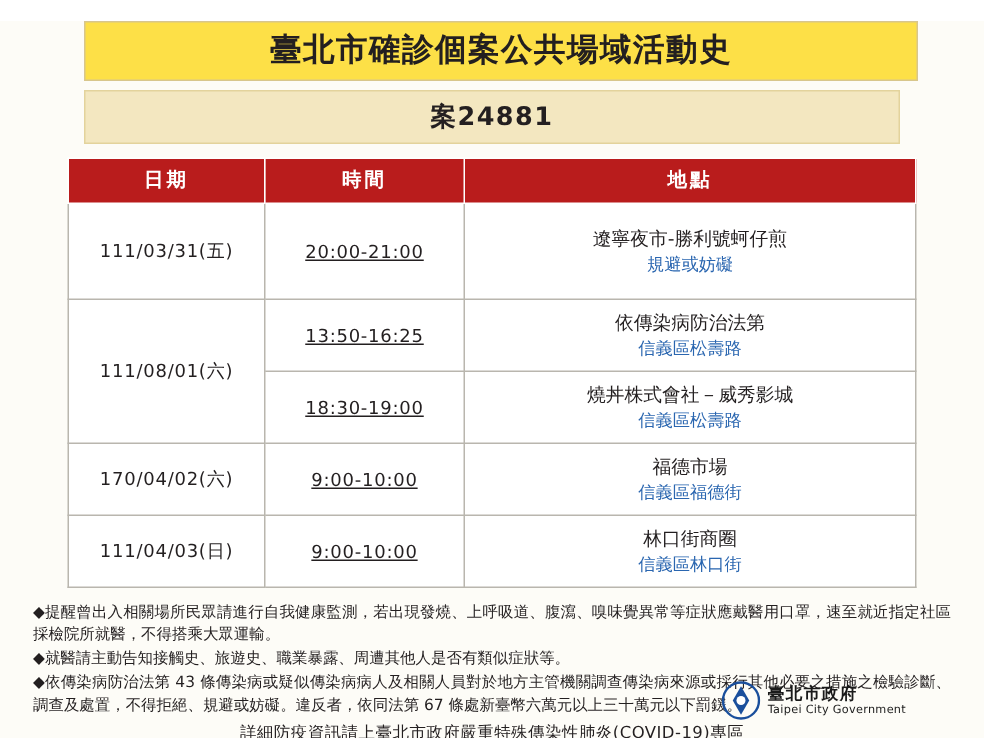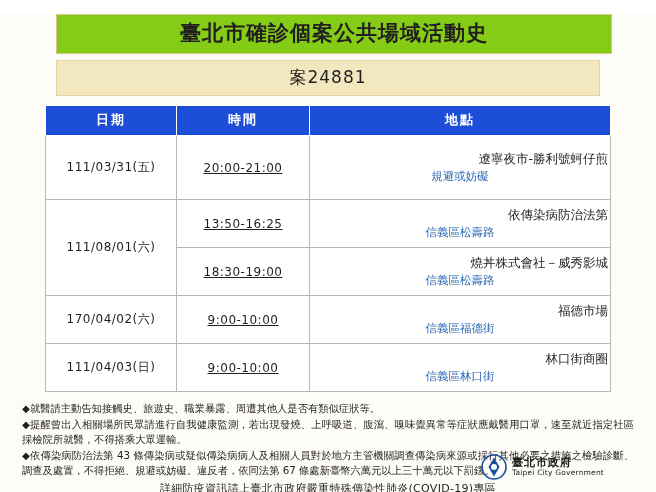--- a/index.html
+++ b/index.html
@@ -16,53 +16,53 @@
   .poster {
     position: relative;
     width: 656px;
     height: 492px;
     background: #fdfcf7;
     box-sizing: border-box;
     padding: 0;
   }
   .title-bar {
     margin: 14px 44px 0 56px;
-    background: #84cc16;
+    background: #fde047;
     border: 1px solid #d8c68c;
     text-align: center;
     padding: 6px 0 7px 0;
   }
   .title-bar .main-title {
     font-size: 21px;
     font-weight: bold;
     color: #231f20;
     letter-spacing: 1px;
     line-height: 1.2;
   }
   .case-bar {
     margin: 6px 56px 0 56px;
     background: #f3e7c0;
     border: 1px solid #e3d39c;
     text-align: center;
     padding: 5px 0 6px 0;
   }
   .case-bar .case-title {
     font-size: 17px;
-    font-weight: normal;
+    font-weight: bold;
     color: #231f20;
     letter-spacing: 1px;
   }
   table.act-table {
     margin: 9px auto 0 auto;
     width: 566px;
     border-collapse: collapse;
     table-layout: fixed;
   }
   table.act-table th {
-    background: #1d4ed8;
+    background: #b91c1c;
     color: #ffffff;
     font-size: 13px;
     font-weight: bold;
     letter-spacing: 2px;
     padding: 5px 0 6px 0;
     border: 1px solid #ffffff;
   }
   table.act-table td {
     border: 1px solid #b9b6ae;
     background: #ffffff;
@@ -81,21 +81,20 @@
     letter-spacing: 0.5px;
     text-decoration: underline;
   }
   td.place-cell {
     line-height: 1.45;
   }
   .place-name {
     display: block;
     font-size: 12.5px;
     color: #231f20;
-    text-align: right;
   }
   .place-addr {
     display: block;
     font-size: 11.5px;
     color: #2a66b0;
   }
   .notes {
     margin: 9px 22px 0 22px;
     font-size: 10.3px;
     line-height: 1.45;
@@ -213,22 +212,22 @@
         <td class="time-cell">9:00-10:00</td>
         <td class="place-cell">
           <span class="place-name">林口街商圈</span>
           <span class="place-addr">信義區林口街</span>
         </td>
       </tr>
     </tbody>
   </table>
 
   <div class="notes">
+    <p>◆提醒曾出入相關場所民眾請進行自我健康監測，若出現發燒、上呼吸道、腹瀉、嗅味覺異常等症狀應戴醫用口罩，速至就近指定社區採檢院所就醫，不得搭乘大眾運輸。</p>
     <p>◆就醫請主動告知接觸史、旅遊史、職業暴露、周遭其他人是否有類似症狀等。</p>
-    <p>◆提醒曾出入相關場所民眾請進行自我健康監測，若出現發燒、上呼吸道、腹瀉、嗅味覺異常等症狀應戴醫用口罩，速至就近指定社區採檢院所就醫，不得搭乘大眾運輸。</p>
     <p>◆依傳染病防治法第 43 條傳染病或疑似傳染病病人及相關人員對於地方主管機關調查傳染病來源或採行其他必要之措施之檢驗診斷、調查及處置，不得拒絕、規避或妨礙。違反者，依同法第 67 條處新臺幣六萬元以上三十萬元以下罰鍰。</p>
   </div>
 
   <div class="logo">
     <div class="logo-mark">
       <svg viewBox="0 0 26 26" width="26" height="26" aria-hidden="true">
         <circle cx="13" cy="13" r="12" fill="none" stroke="#1a4f9c" stroke-width="1.6"></circle>
         <path d="M13 3.5 L18.5 13 L13 22.5 L7.5 13 Z" fill="#1a4f9c"></path>
         <circle cx="13" cy="13" r="3" fill="#ffffff"></circle>
       </svg>

